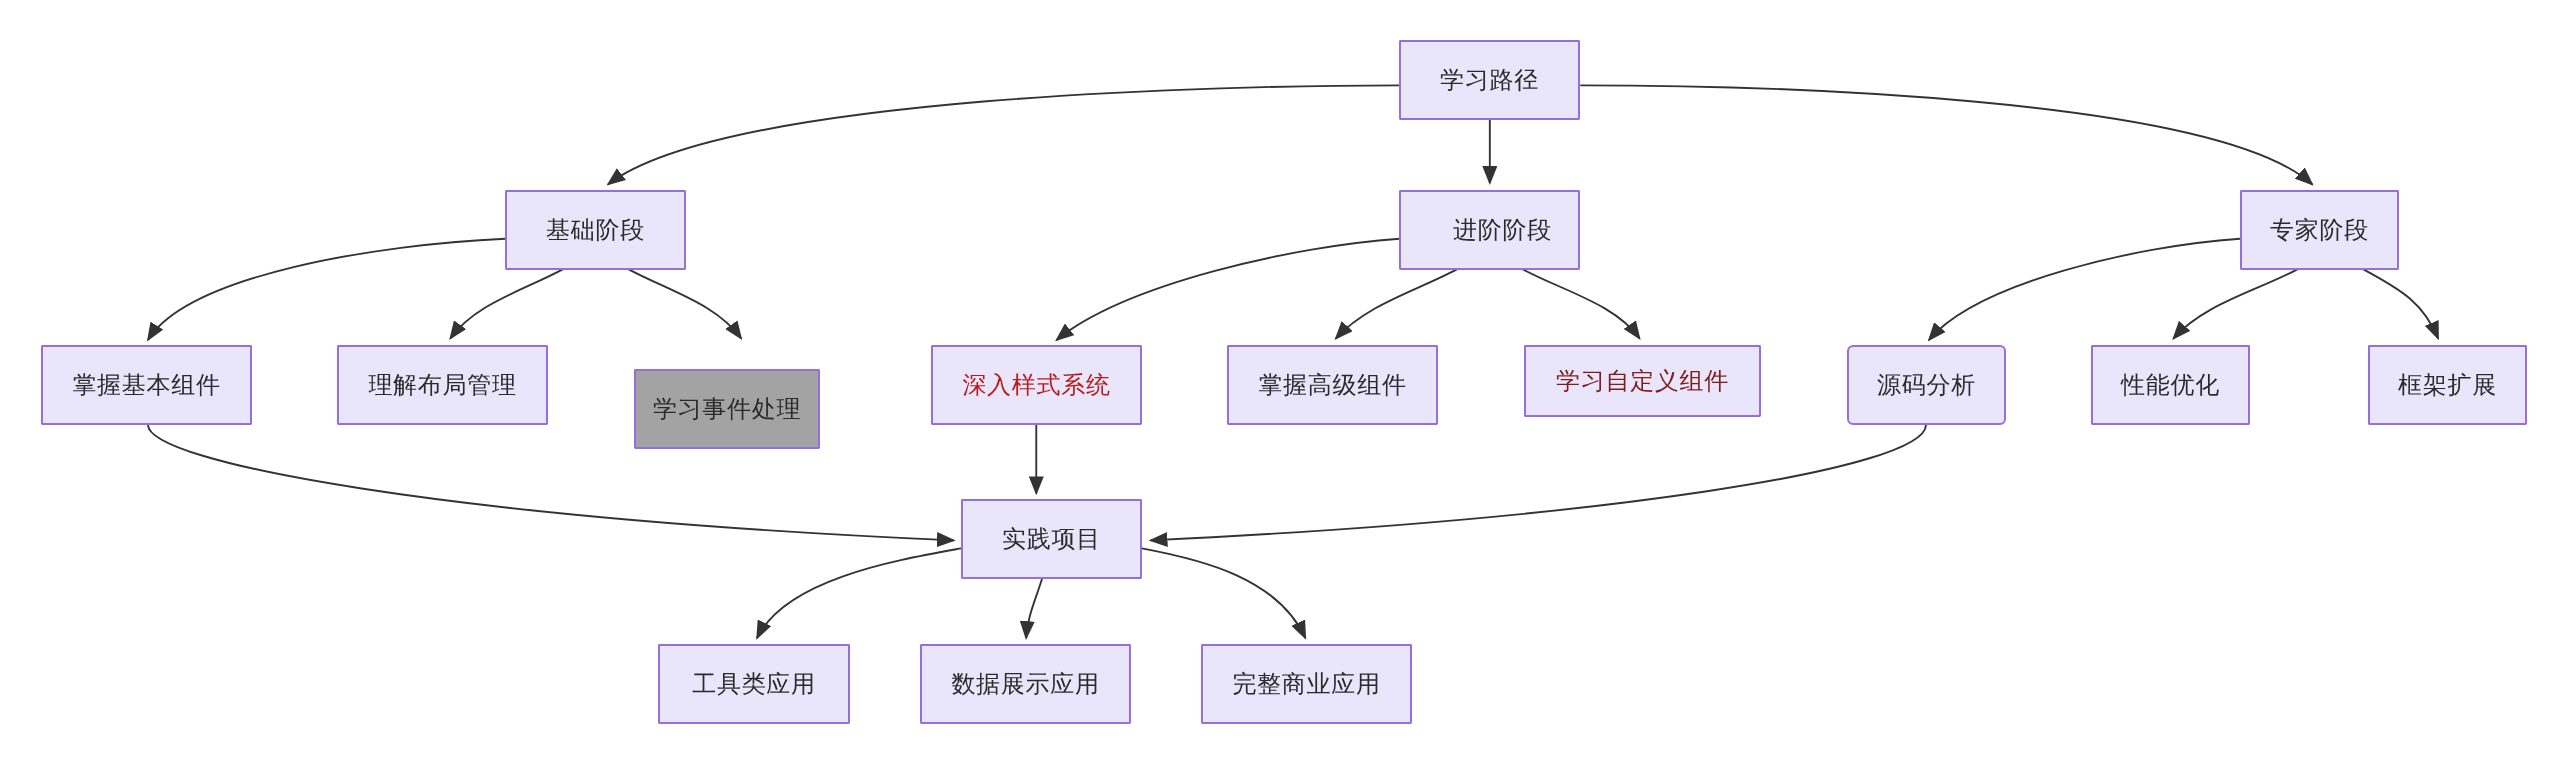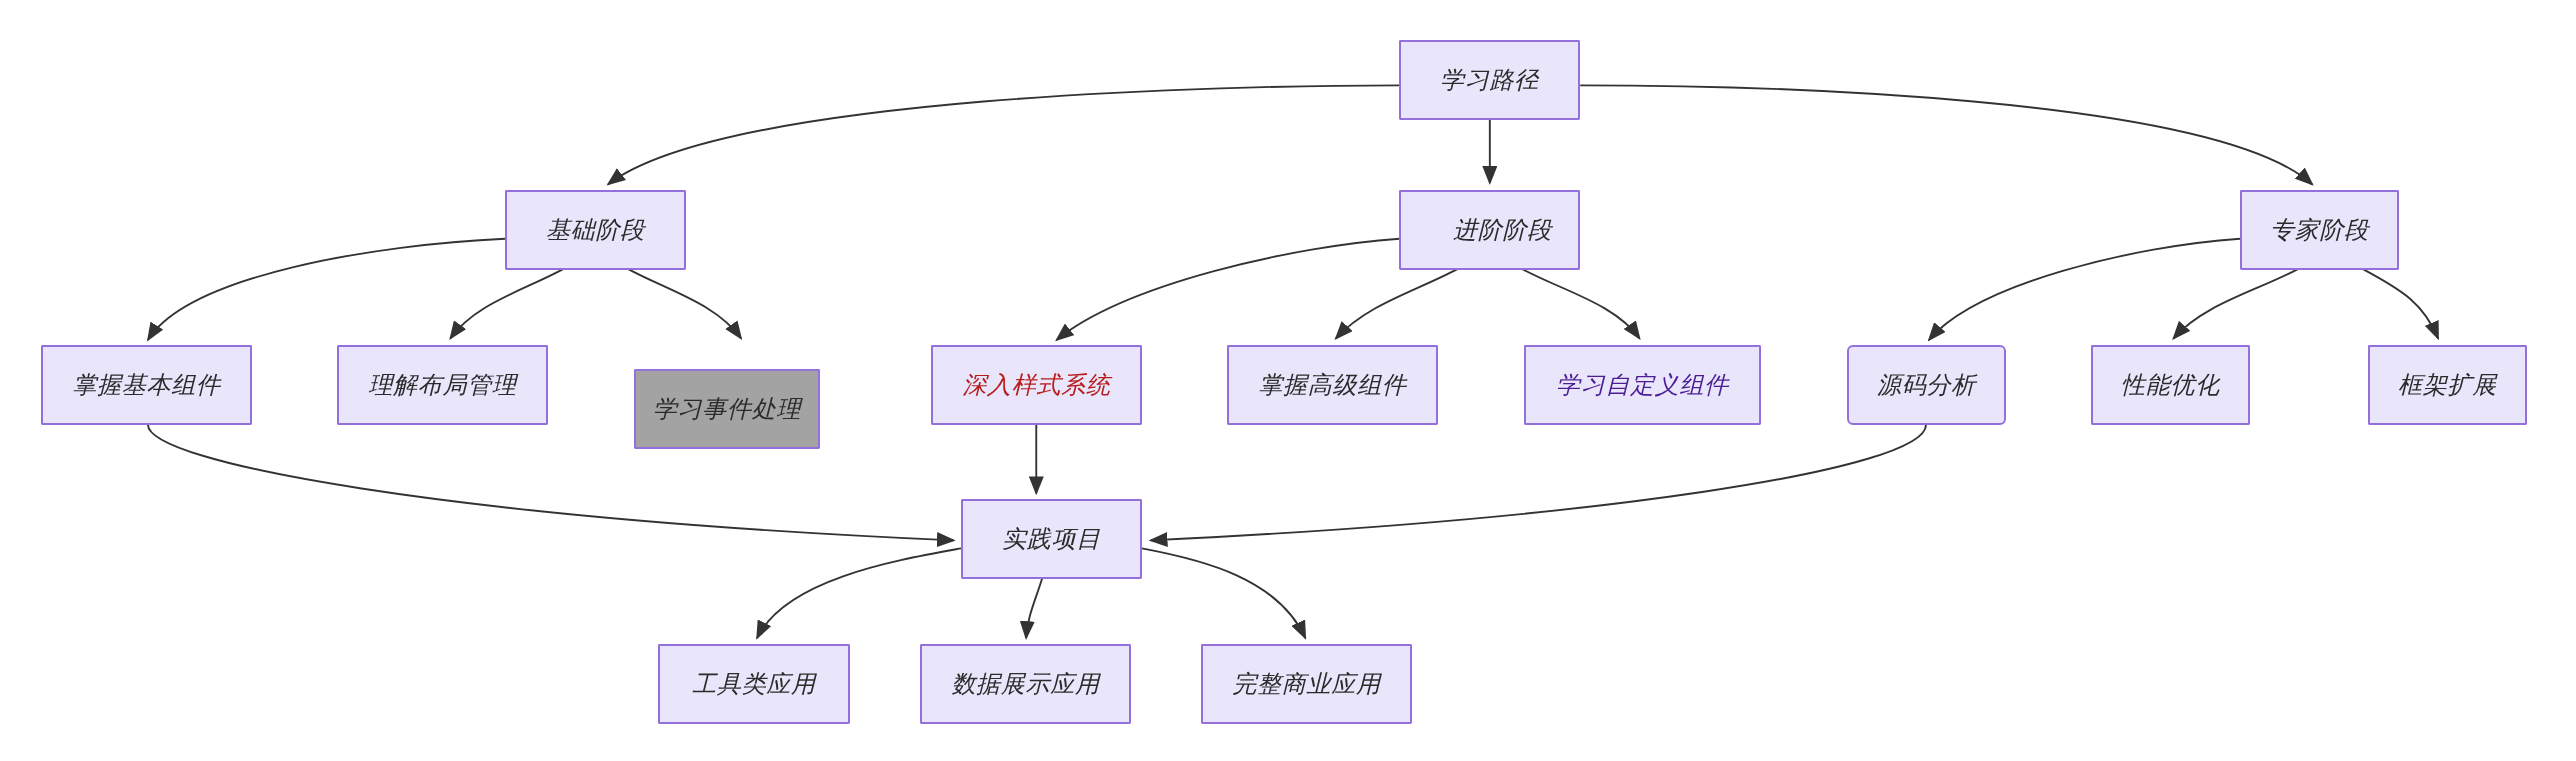--- a/index.html
+++ b/index.html
@@ -7,21 +7,20 @@
     padding: 0;
     background: #ffffff;
   }
   #canvas {
     position: relative;
     width: 2576px;
     height: 761px;
     background: #ffffff;
     font-family: "Liberation Sans", "DejaVu Sans", sans-serif;
     overflow: hidden;
-    font-style: italic;
   }
   #edge-layer {
     position: absolute;
     left: 0;
     top: 0;
     width: 2576px;
     height: 761px;
     pointer-events: none;
   }
   .edge-path {
@@ -103,21 +102,21 @@
       </div>
       <div class="node" style="left: 634px; top: 345px; width: 186px; height: 80px; background: #a3a3a3; border-color: rgb(147, 112, 219); color: rgb(43, 43, 43); margin-top: 24px;">
         <span class="node-label">学习事件处理</span>
       </div>
       <div class="node" style="left: 931px; top: 345px; width: 211px; height: 80px; background: rgb(233, 230, 251); border-color: rgb(147, 112, 219); color: #b91c1c;">
         <span class="node-label">深入样式系统</span>
       </div>
       <div class="node" style="left: 1227px; top: 345px; width: 211px; height: 80px; background: rgb(233, 230, 251); border-color: rgb(147, 112, 219); color: rgb(43, 43, 43);">
         <span class="node-label">掌握高级组件</span>
       </div>
-      <div class="node" style="left: 1524px; top: 345px; width: 237px; height: 80px; background: rgb(233, 230, 251); border-color: rgb(147, 112, 219); color: #4c1d95; justify-content: center;">
+      <div class="node" style="left: 1524px; top: 345px; width: 237px; height: 72px; background: rgb(233, 230, 251); border-color: rgb(147, 112, 219); color: #7f1d1d; justify-content: center;">
         <span class="node-label">学习自定义组件</span>
       </div>
       <div class="node" style="left: 1847px; top: 345px; width: 159px; height: 80px; background: rgb(233, 230, 251); border-color: rgb(147, 112, 219); color: rgb(43, 43, 43); border-radius: 6px;">
         <span class="node-label">源码分析</span>
       </div>
       <div class="node" style="left: 2091px; top: 345px; width: 159px; height: 80px; background: rgb(233, 230, 251); border-color: rgb(147, 112, 219); color: rgb(43, 43, 43);">
         <span class="node-label">性能优化</span>
       </div>
       <div class="node" style="left: 2356px; top: 345px; width: 159px; height: 80px; background: rgb(233, 230, 251); border-color: rgb(147, 112, 219); color: rgb(43, 43, 43); margin-left: 12px;">
         <span class="node-label">框架扩展</span>

